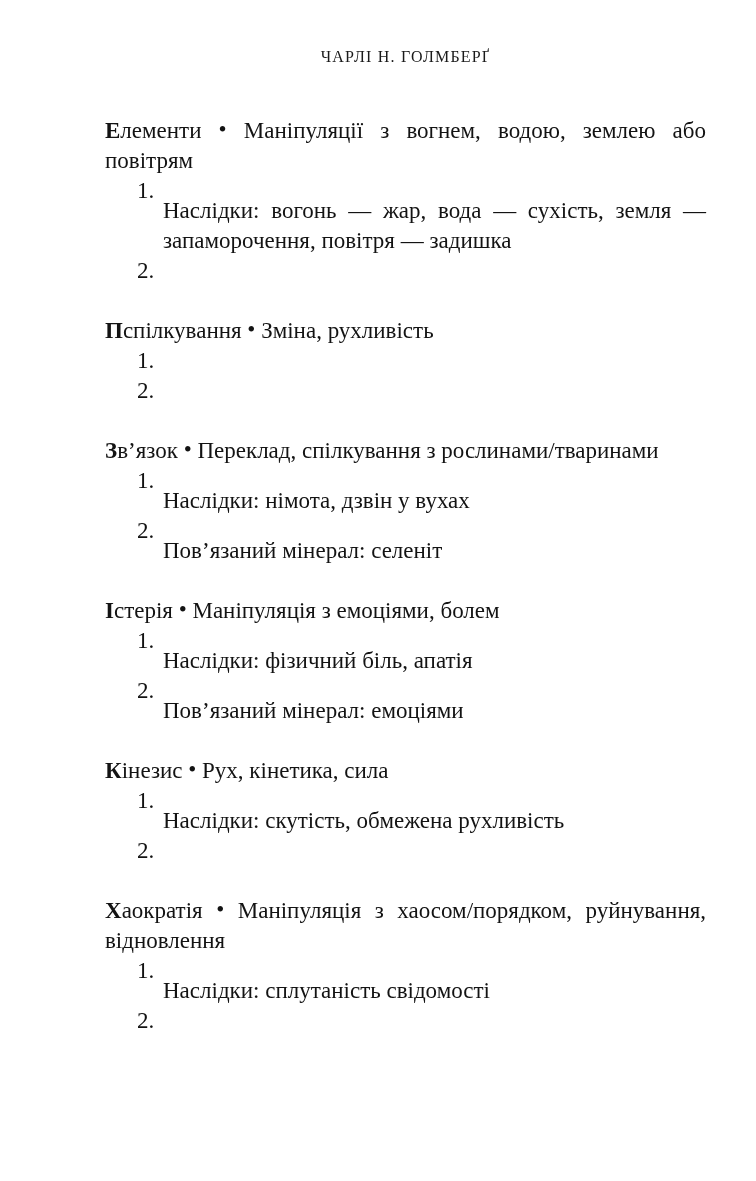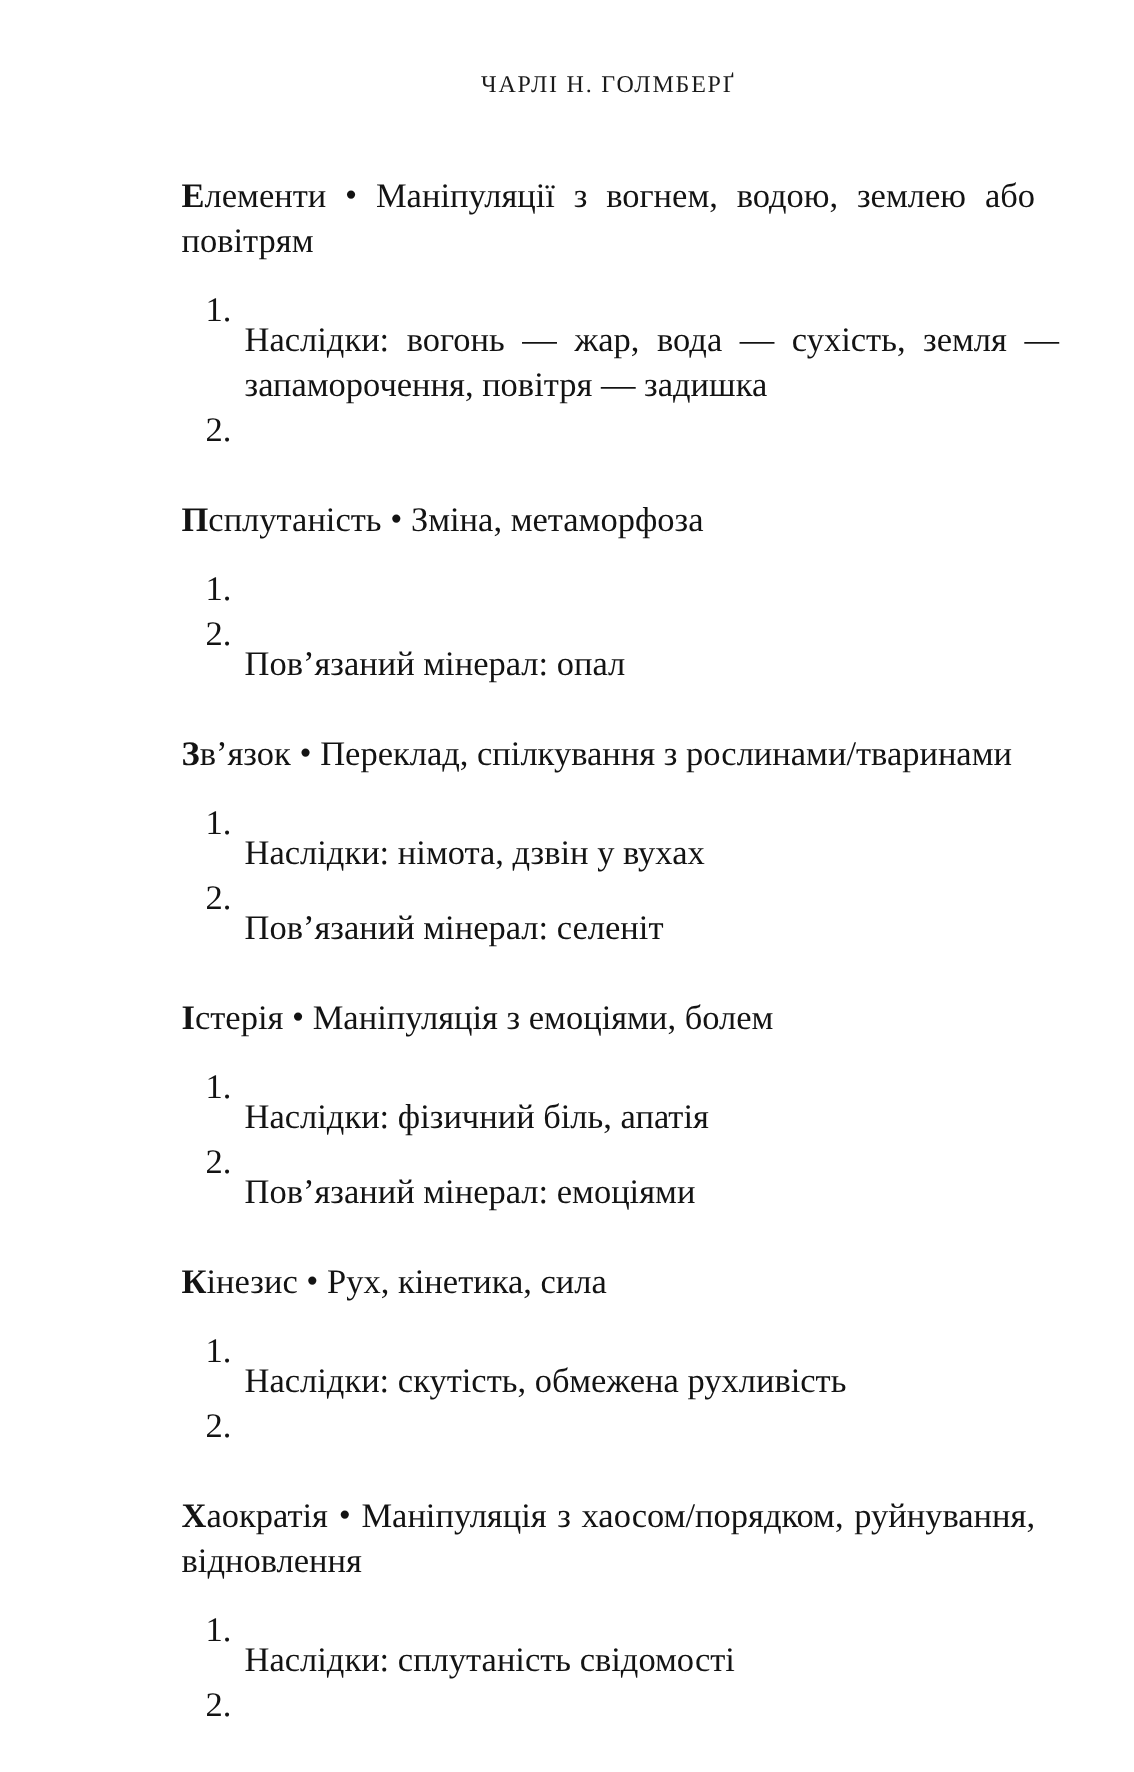--- a/index.html
+++ b/index.html
@@ -29,21 +29,21 @@
   }
   .content {
     margin-top: 48px;
     font-size: 23px;
     line-height: 30px;
   }
   .entry {
     margin: 0 0 30px 0;
   }
   .heading {
-    margin: 16px;
+    margin: 0;
     text-align: justify;
   }
   .initial {
     font-weight: bold;
   }
   .sep {
     display: inline-block;
     transform: translateY(-1px);
   }
   .item {
@@ -74,27 +74,26 @@
       <div class="item">
         <span class="num">1.</span>
         <span class="itext">Наслідки: вогонь — жар, вода — сухість, земля — запаморочення, повітря — задишка</span>
       </div>
       <div class="item">
         <span class="num">2.</span>
       </div>
     </section>
 
     <section class="entry">
-      <p class="heading"><span class="initial">П</span><span>сплутаність</span> <span class="sep">•</span> <span>Зміна, метаморфоза</span></p>
+      <p class="heading"><span class="initial">П</span><span>спілкування</span> <span class="sep">•</span> <span>Зміна, рухливість</span></p>
       <div class="item">
         <span class="num">1.</span>
       </div>
       <div class="item">
         <span class="num">2.</span>
-        <span class="itext">Пов’язаний мінерал: опал</span>
       </div>
     </section>
 
     <section class="entry">
       <p class="heading"><span class="initial">З</span><span>в’язок</span> <span class="sep">•</span> <span>Переклад, спілкування з рослинами/твари­нами</span></p>
       <div class="item">
         <span class="num">1.</span>
         <span class="itext">Наслідки: німота, дзвін у вухах</span>
       </div>
       <div class="item">

